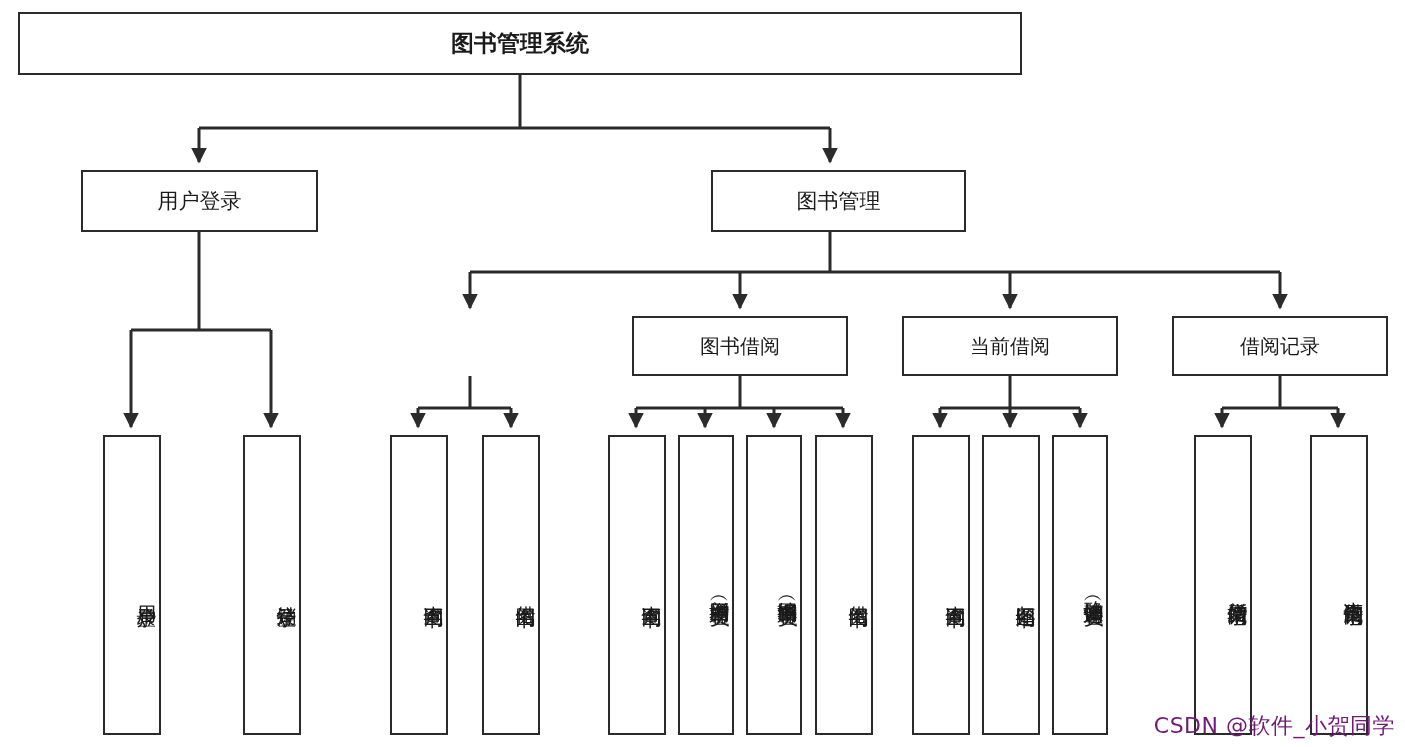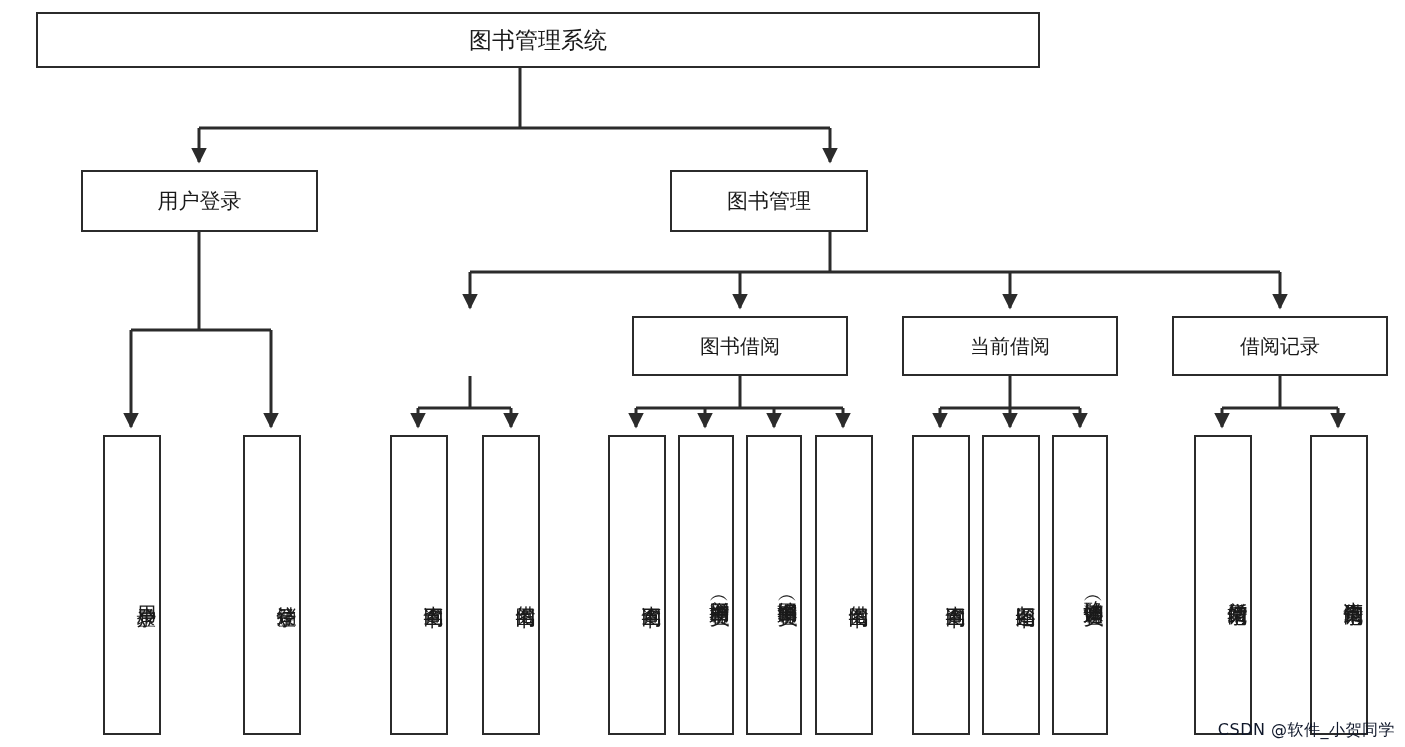--- a/index.html
+++ b/index.html
@@ -62,22 +62,22 @@
   .label {
     white-space: pre;
   }
   .node.leaf .label {
     white-space: normal;
   }
   #watermark {
     position: absolute;
     right: 10px;
     bottom: 6px;
-    font-size: 16px;
-    color: #0f172a;
+    font-size: 22px;
+    color: #701a75;
     letter-spacing: 0.5px;
     z-index: 5;
     white-space: pre;
   }
 </style>
 </head>
 <body>
 
 <div id="canvas">
 
@@ -125,29 +125,29 @@
       <path d="M 1010,408 L 1010,427" marker-end="url(#arrow)"></path>
       <path d="M 1080,408 L 1080,427" marker-end="url(#arrow)"></path>
 
       <path d="M 1280,376 L 1280,408"></path>
       <path d="M 1222,408 L 1338,408"></path>
       <path d="M 1222,408 L 1222,427" marker-end="url(#arrow)"></path>
       <path d="M 1338,408 L 1338,427" marker-end="url(#arrow)"></path>
     </g>
   </svg>
 
-  <div class="node root" style="left:36px; top:12px; width:1004px; height:56px;">
+  <div class="node root" style="left:18px; top:12px; width:1004px; height:63px;font-weight:bold;">
     <span class="label">图书管理系统</span>
   </div>
 
   <div class="node lvl2" style="left:81px; top:170px; width:237px; height:62px;">
     <span class="label">用户登录</span>
   </div>
 
-  <div class="node lvl2" style="left:670px; top:170px; width:198px; height:62px;">
+  <div class="node lvl2" style="left:711px; top:170px; width:255px; height:62px;">
     <span class="label">图书管理</span>
   </div>
 
 
   <div class="node lvl3" style="left:632px; top:316px; width:216px; height:60px;justify-content:center;">
     <span class="label">图书借阅</span>
   </div>
 
   <div class="node lvl3" style="left:1172px; top:316px; width:216px; height:60px;">
     <span class="label">借阅记录</span>

